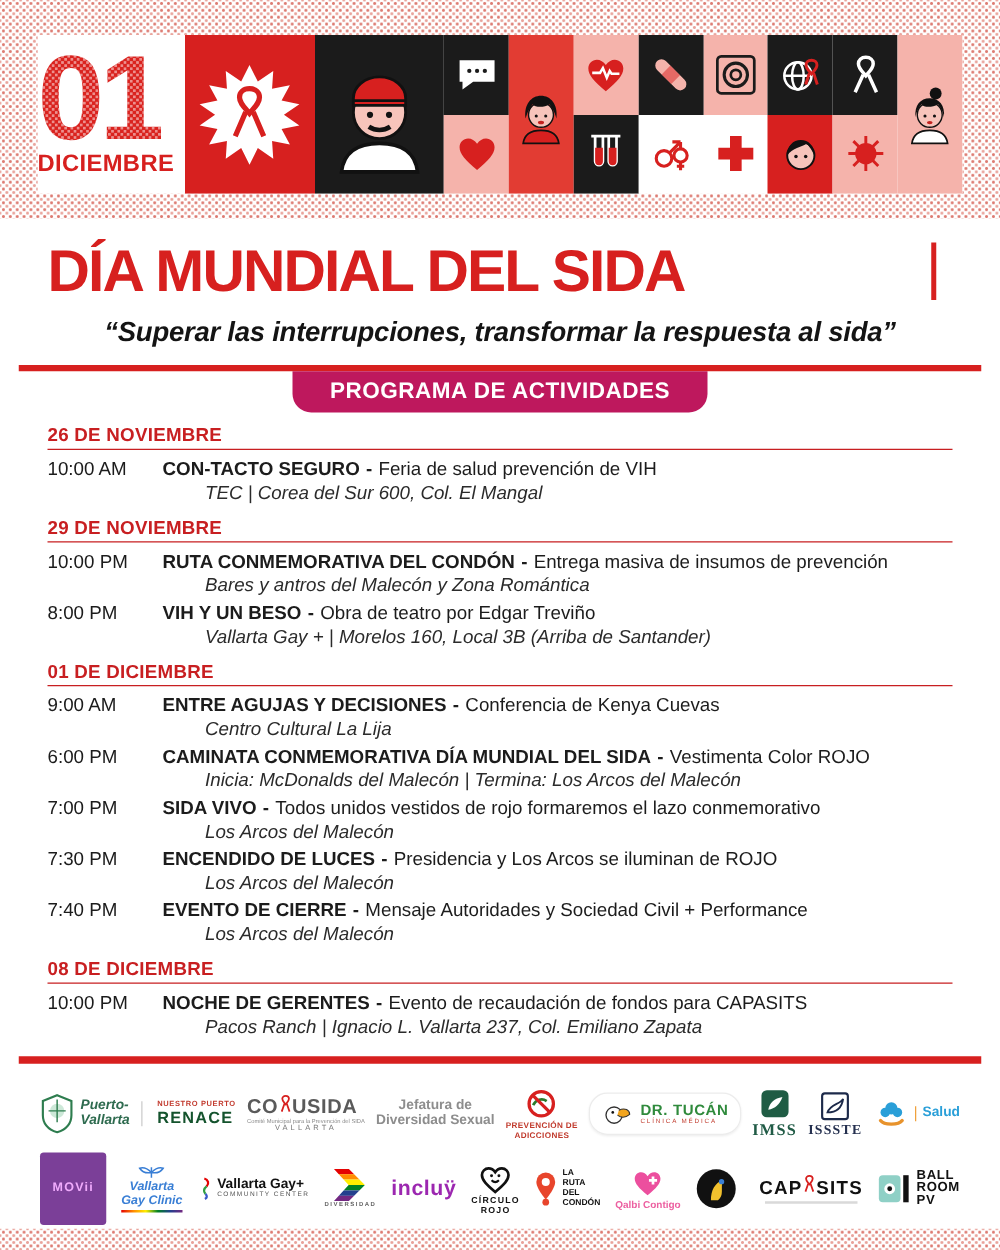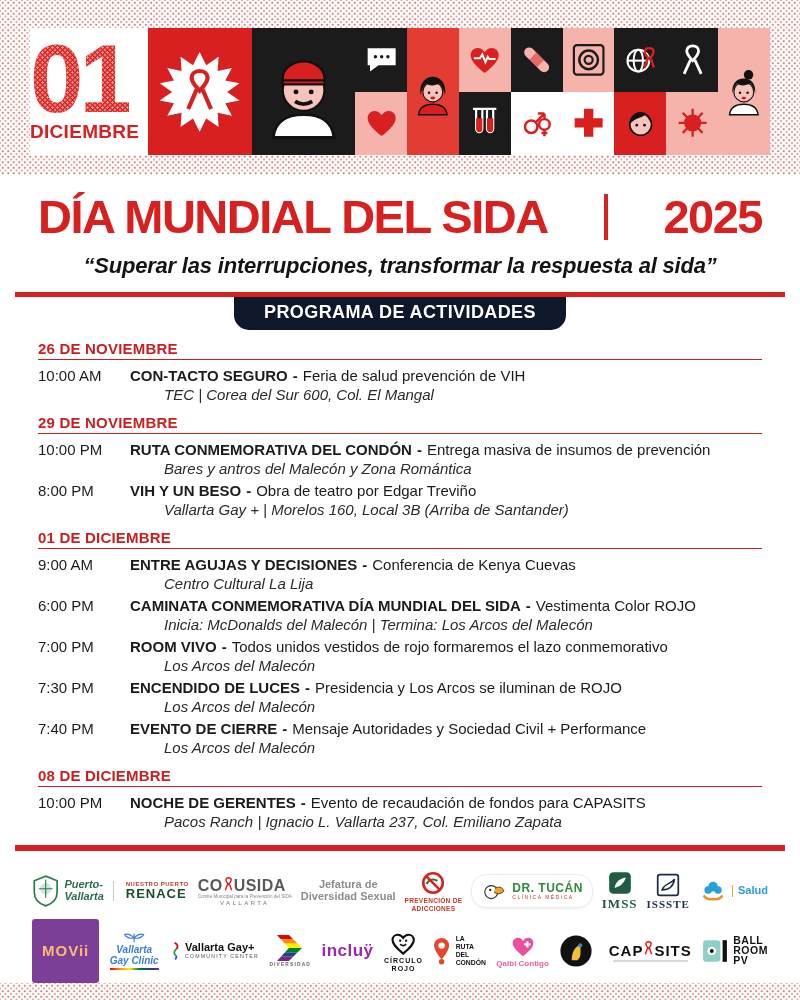--- a/index.html
+++ b/index.html
@@ -25,21 +25,21 @@
   .tile svg{width:72%;height:72%;}
   .tile.r2{grid-row:span 2}.tile.c2{grid-column:span 2}
   .tile.r2 svg{width:88%;height:88%;}
   
   .content{flex:1;padding:0 38px;box-sizing:border-box;}
   .title-row{display:flex;justify-content:space-between;align-items:center;margin-top:14px;color:#d7201f;}
   .title-main,.title-year{font-size:47px;font-weight:900;letter-spacing:-1.5px;white-space:nowrap;}
   .title-bar{width:4px;height:46px;background:#d7201f;margin:0 13px;flex:0 0 auto;}
   .subtitle{text-align:center;font-size:22px;font-weight:700;font-style:italic;color:#141414;margin-top:9px;letter-spacing:-.2px;}
   .rule{height:5px;background:#d7201f;margin:13px -23px 0;}
-  .tab{width:max-content;margin:0 auto;background:#0f172a;color:#fff;font-weight:800;font-size:18px;
+  .tab{width:max-content;margin:0 auto;background:#be185d;color:#fff;font-weight:800;font-size:18px;
        padding:5px 30px 7px;border-radius:0 0 15px 15px;letter-spacing:.4px;}
   
   .section{margin-top:10px;}
   .sec-date{color:#c81f21;font-weight:800;font-size:15px;letter-spacing:.2px;
             border-bottom:1.6px solid #c81f21;padding-bottom:2px;margin-bottom:7px;}
   .event{display:grid;grid-template-columns:84px 1fr;column-gap:8px;font-size:15px;color:#1c1c1c;
          margin-bottom:4px;line-height:1.2;}
   .ev-time{font-weight:400;white-space:nowrap;}
   .ev-title{font-weight:800;}
   .ev-dash{font-weight:800;margin:0 5px;}
@@ -68,21 +68,21 @@
   [data-name="logo-prevencion-adicciones"]{flex-direction:column;gap:1px;}
   [data-name="logo-prevencion-adicciones"] .lmain{font-size:6.5px;font-weight:800;color:#c0392b;text-align:center;letter-spacing:.3px;}
   [data-name="logo-dr-tucan"]{border:1px solid #ececec;border-radius:15px;padding:3px 9px;box-shadow:0 1px 2px rgba(0,0,0,.07);}
   [data-name="logo-dr-tucan"] .lmain{font-size:12px;font-weight:900;color:#2f8a3c;letter-spacing:.5px;}
   [data-name="logo-dr-tucan"] .lsub{font-size:5px;color:#c0392b;letter-spacing:1.5px;}
   [data-name="logo-imss"]{flex-direction:column;gap:1px;}
   [data-name="logo-imss"] .lmain{font-family:"Liberation Serif",serif;font-size:13px;color:#215b46;letter-spacing:1px;}
   [data-name="logo-issste"]{flex-direction:column;gap:1px;}
   [data-name="logo-issste"] .lmain{font-family:"Liberation Serif",serif;font-size:11px;color:#25304f;letter-spacing:1px;}
   [data-name="logo-salud"] .lmain{color:#2a9fd8;font-size:11px;border-left:1.5px solid #f0a13c;padding-left:5px;}
-  [data-name="logo-movii"] .lmain{background:#7b3f98;color:#fdba74;font-size:15px;font-weight:800;padding:24px 10px;border-radius:3px;letter-spacing:1px;}
+  [data-name="logo-movii"] .lmain{background:#7b3f98;color:#f0abfc;font-size:10px;font-weight:800;padding:24px 10px;border-radius:3px;letter-spacing:1px;}
   [data-name="logo-vallarta-gay-clinic"]{flex-direction:column;gap:1px;}
   [data-name="logo-vallarta-gay-clinic"] .licon svg{height:12px;}
   [data-name="logo-vallarta-gay-clinic"] .lmain{color:#3a7fd5;font-size:10px;font-style:italic;text-align:center;}
   [data-name="logo-vallarta-gay-clinic"] .lmain::after{content:"";display:block;height:2px;margin-top:1px;
      background:linear-gradient(90deg,#e40303,#ff8c00,#ffed00,#008026,#24408e,#732982);}
   [data-name="logo-vallarta-gay-plus"] .lmain{font-size:11px;font-weight:800;color:#111;}
   [data-name="logo-vallarta-gay-plus"] .lsub{font-size:5.2px;color:#555;letter-spacing:1.2px;}
   [data-name="logo-vallarta-gay-plus"] .licon svg{height:20px;}
   [data-name="logo-diversidad-vallarta"]{flex-direction:column;gap:1px;}
   [data-name="logo-diversidad-vallarta"] .lmain{font-size:4.8px;color:#666;letter-spacing:1.2px;}
@@ -237,21 +237,20 @@
             </svg>
           </div>
         </div>
     </div>
   </div>
 
   <div class="content" data-name="poster-content">
     <div class="title-row" data-name="poster-title">
       <span class="title-main" data-name="title-main">DÍA MUNDIAL DEL SIDA</span>
       <span class="title-bar" data-name="title-divider"></span>
-      <span class="title-year" data-name="title-year">2025</span>
     </div>
     <div class="subtitle" data-name="subtitle-quote">“Superar las interrupciones, transformar la respuesta al sida”</div>
     <div class="rule" data-name="divider-rule-top"></div>
     <div class="tab" data-name="program-tab">PROGRAMA DE ACTIVIDADES</div>
 
     <div data-name="schedule" id="schedule">
         <section class="section" data-name="schedule-section">
           <div class="sec-date" data-name="section-date">26 DE NOVIEMBRE</div>
           <div class="event" data-name="event-row">
             <div class="ev-time" data-name="event-time">10:00 AM</div>
@@ -279,21 +278,21 @@
             <div class="ev-main" data-name="event-main"><span class="ev-title" data-name="event-title">ENTRE AGUJAS Y DECISIONES</span><span class="ev-dash" data-name="event-dash">-</span><span class="ev-desc" data-name="event-desc">Conferencia de Kenya Cuevas</span></div>
             <div class="ev-loc" data-name="event-location">Centro Cultural La Lija</div>
           </div>
           <div class="event" data-name="event-row">
             <div class="ev-time" data-name="event-time">6:00 PM</div>
             <div class="ev-main" data-name="event-main"><span class="ev-title" data-name="event-title">CAMINATA CONMEMORATIVA DÍA MUNDIAL DEL SIDA</span><span class="ev-dash" data-name="event-dash">-</span><span class="ev-desc" data-name="event-desc">Vestimenta Color ROJO</span></div>
             <div class="ev-loc" data-name="event-location">Inicia: McDonalds del Malecón  |  Termina: Los Arcos del Malecón</div>
           </div>
           <div class="event" data-name="event-row">
             <div class="ev-time" data-name="event-time">7:00 PM</div>
-            <div class="ev-main" data-name="event-main"><span class="ev-title" data-name="event-title">ROOM VIVO</span><span class="ev-dash" data-name="event-dash">-</span><span class="ev-desc" data-name="event-desc">Todos unidos vestidos de rojo formaremos el lazo conmemorativo</span></div>
+            <div class="ev-main" data-name="event-main"><span class="ev-title" data-name="event-title">SIDA VIVO</span><span class="ev-dash" data-name="event-dash">-</span><span class="ev-desc" data-name="event-desc">Todos unidos vestidos de rojo formaremos el lazo conmemorativo</span></div>
             <div class="ev-loc" data-name="event-location">Los Arcos del Malecón</div>
           </div>
           <div class="event" data-name="event-row">
             <div class="ev-time" data-name="event-time">7:30 PM</div>
             <div class="ev-main" data-name="event-main"><span class="ev-title" data-name="event-title">ENCENDIDO DE LUCES</span><span class="ev-dash" data-name="event-dash">-</span><span class="ev-desc" data-name="event-desc">Presidencia y Los Arcos se iluminan de ROJO</span></div>
             <div class="ev-loc" data-name="event-location">Los Arcos del Malecón</div>
           </div>
           <div class="event" data-name="event-row">
             <div class="ev-time" data-name="event-time">7:40 PM</div>
             <div class="ev-main" data-name="event-main"><span class="ev-title" data-name="event-title">EVENTO DE CIERRE</span><span class="ev-dash" data-name="event-dash">-</span><span class="ev-desc" data-name="event-desc">Mensaje Autoridades y Sociedad Civil + Performance</span></div>

